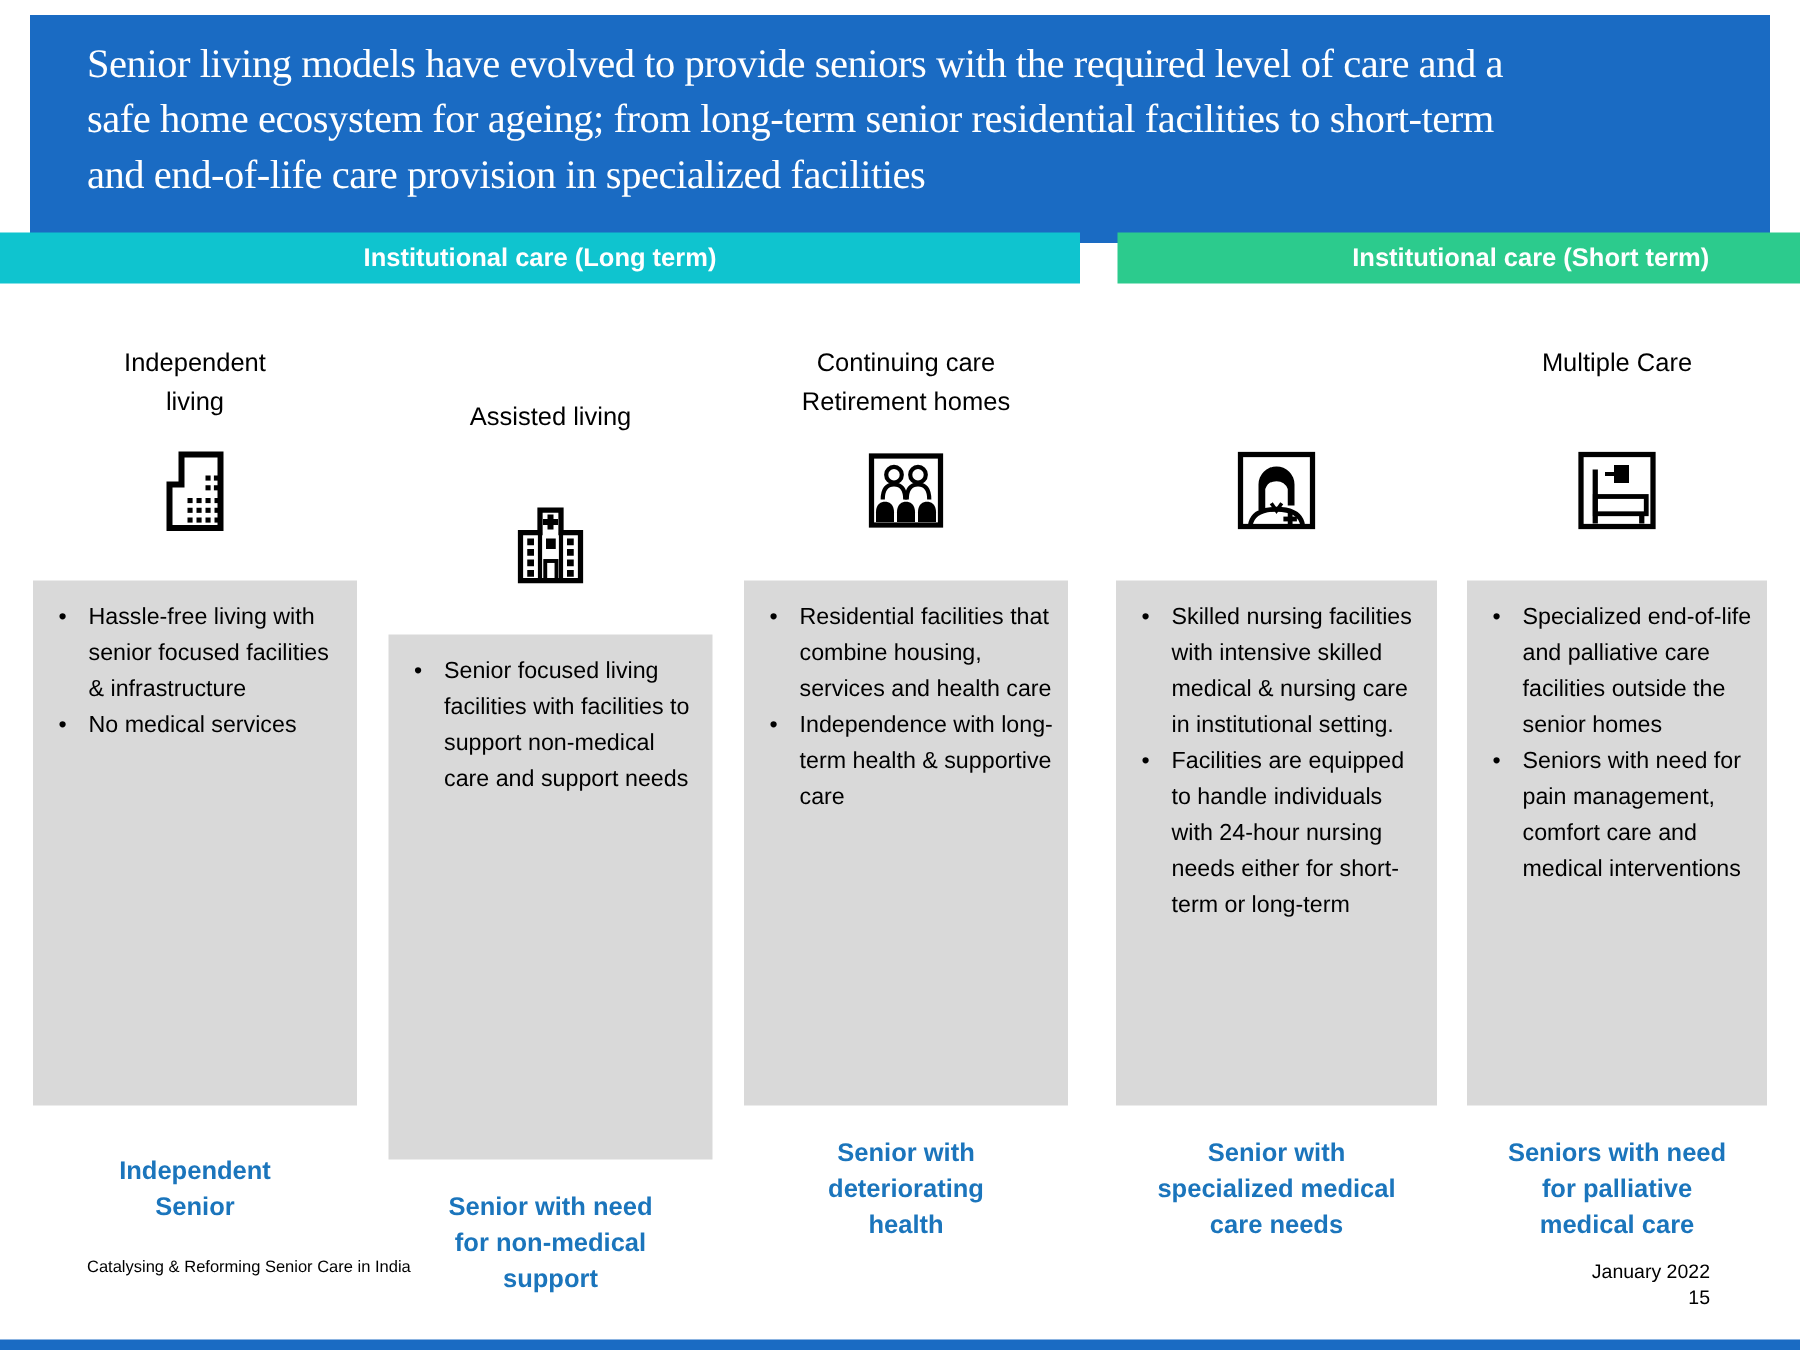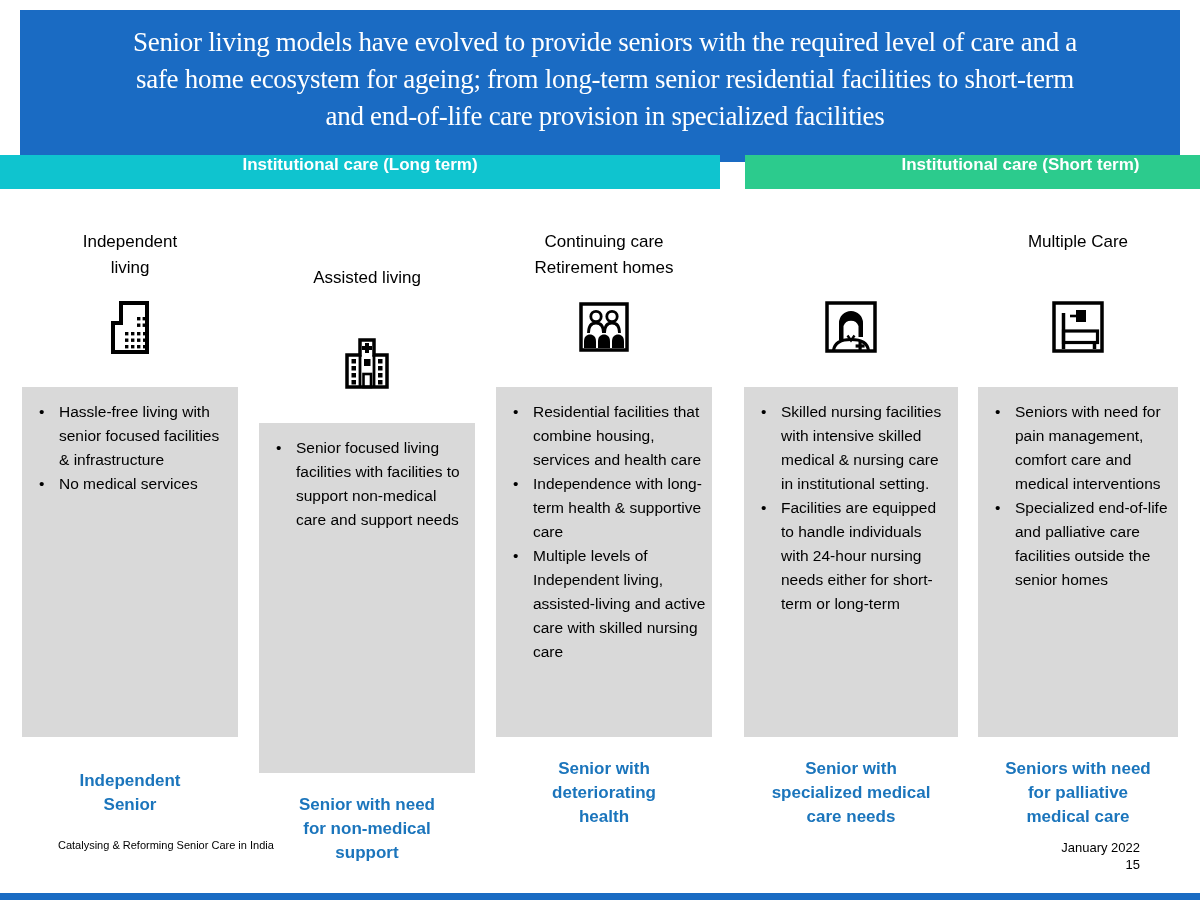--- a/index.html
+++ b/index.html
@@ -4,30 +4,30 @@
 <title>Slide</title>
 <style>
   html,body { margin:0; padding:0; background:#ffffff; }
   .slide {
     position:relative; width:1200px; height:900px; background:#ffffff;
     font-family:"Liberation Sans", sans-serif; color:#000; overflow:hidden;
   }
   
   .banner {
     position:absolute; left:20px; top:10px; width:1160px; height:152px;
-    background:#1A6BC3; box-sizing:border-box; padding:14px 28px 0 38px;text-align:center;
+    background:#1A6BC3; box-sizing:border-box; padding:14px 28px 0 38px;
   }
   .banner .title {
     font-family:"Liberation Serif", serif; font-size:27px; line-height:37px;
     color:#ffffff; white-space:pre-line; letter-spacing:-0.3px;
   }
   
   .secbar {
     position:absolute; top:155px; height:34px; display:flex;
-    align-items:flex-start; justify-content:center; color:#fff;
+    align-items:center; justify-content:center; color:#fff;
     font-weight:bold; font-size:17px;
   }
   .secbar.long  { left:0; width:720px; background:#0FC4CF; }
   .secbar.short { left:745px; width:455px; background:#2CCB8D;padding-left:48px; }
   
   .col { position:absolute; top:0; height:692px; }
   .c0 { left:22px;  width:216px; }
   .c1 { left:259px; width:216px;margin-top:36px; }
   .c2 { left:496px; width:216px; }
   .c3 { left:744px; width:214px; }
@@ -157,21 +157,20 @@
         <path d="M32.5 38 C32.5 30 36 28 40 28 C44 28 47.5 30 47.5 38" fill="none" stroke="#000" stroke-width="2.8"></path>
         <path d="M12 53 V46.5 C12 41.5 14.8 39.5 18 39.5 C21.2 39.5 24 41.5 24 46.5 V53 Z" fill="#000"></path>
         <path d="M26 53 V46.5 C26 41.5 28.8 39.5 32 39.5 C35.2 39.5 38 41.5 38 46.5 V53 Z" fill="#000"></path>
         <path d="M40 53 V46.5 C40 41.5 42.8 39.5 46 39.5 C49.2 39.5 52 41.5 52 46.5 V53 Z" fill="#000"></path>
       </svg>
     </div>
     <div class="graybox">
       <ul class="bullets">
         <li>Residential facilities that combine housing, services and health care</li>
         <li>Independence with long-term health &amp; supportive care</li>
-        <li>Multiple levels of Independent living, assisted-living and active care with skilled nursing care</li>
       </ul>
     </div>
     <div class="persona">Senior with
 deteriorating
 health</div>
   </div>
 
   <div class="col c3">
     <div class="icon-box">
       <svg viewBox="0 0 64 64">
@@ -201,22 +200,22 @@
         <rect x="8" y="8" width="48" height="48" fill="none" stroke="#000" stroke-width="3.5"></rect>
         <path d="M17.5 18 V54" fill="none" stroke="#000" stroke-width="3.5"></path>
         <rect x="30" y="15" width="10" height="12" fill="#000"></rect>
         <path d="M30 21 H24" fill="none" stroke="#000" stroke-width="2.6"></path>
         <rect x="17.5" y="36" width="34" height="11.5" fill="none" stroke="#000" stroke-width="3.2"></rect>
         <path d="M48.5 47.5 V54" fill="none" stroke="#000" stroke-width="3.5"></path>
       </svg>
     </div>
     <div class="graybox">
       <ul class="bullets">
+        <li>Specialized end-of-life and palliative care facilities outside the senior homes</li>
         <li>Seniors with need for pain management, comfort care and medical interventions</li>
-        <li>Specialized end-of-life and palliative care facilities outside the senior homes</li>
       </ul>
     </div>
     <div class="persona">Seniors with need
 for palliative
 medical care</div>
   </div>
 
   <div class="footer-left">Catalysing &amp; Reforming Senior Care in India</div>
   <div class="footer-right">
     <div>January 2022</div>

